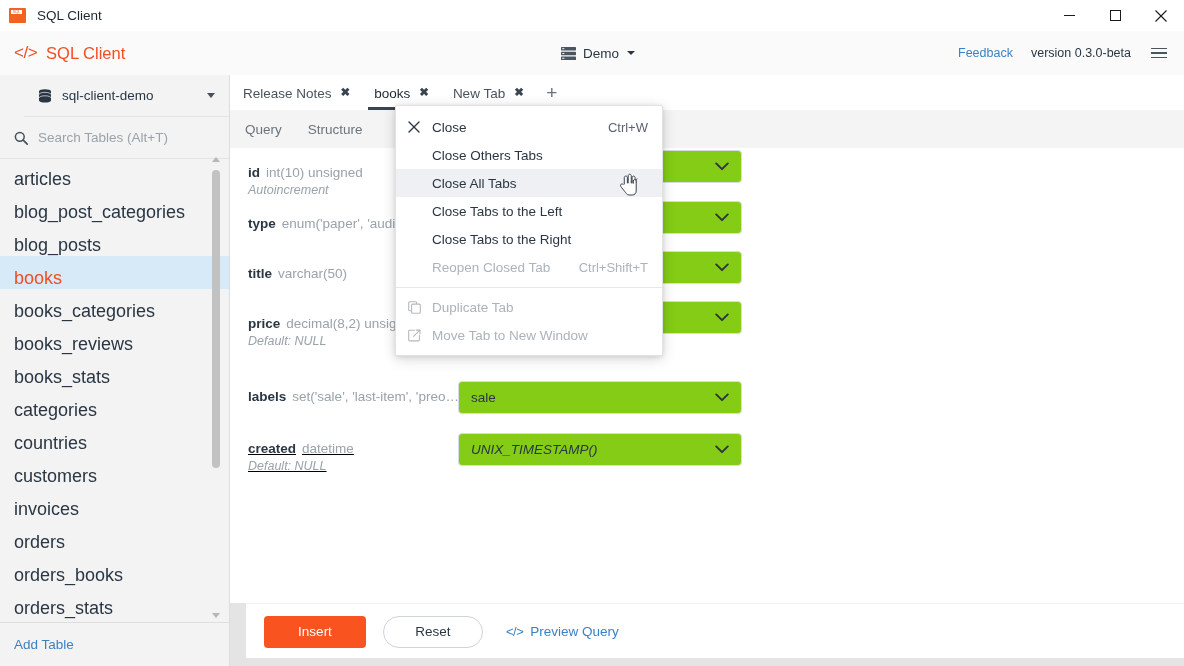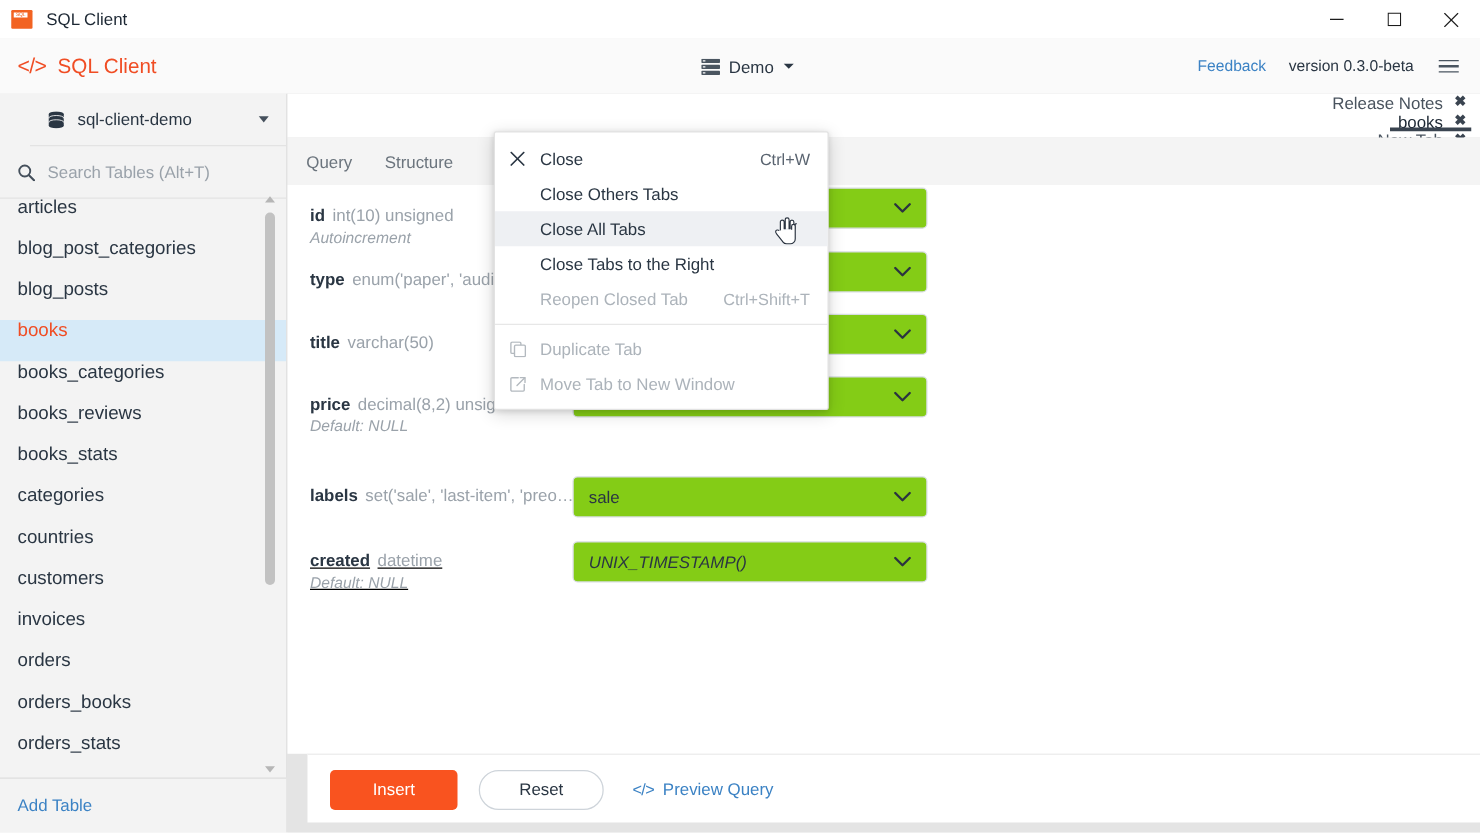--- a/index.html
+++ b/index.html
@@ -170,23 +170,23 @@
   .search-input::placeholder { color: #9aa2aa; }
 
   .tablelist {
     position: absolute; left: 0; top: 82px;
     width: 229px;
     height: 462px;
     overflow: hidden;
   }
   .table-item {
     height: 33px;
-    display: flex; align-items: flex-start;
+    display: flex; align-items: flex-end;
     padding-left: 14px;
-    font-size: 15px;
+    font-size: 18px;
     color: #2a3643;
     cursor: pointer;
     box-sizing: border-box;
   }
   .table-item.active {
     background: #d6eaf8;
     color: #f04d24;
   }
 
   
@@ -237,21 +237,21 @@
     position: absolute; left: 230px; top: 75px;
     width: 954px; height: 591px;
     background: #e4e4e4;
   }
 
   
   .tabstrip {
     position: absolute; left: 0; top: 0;
     width: 954px; height: 35px;
     background: #ffffff;
-    display: flex; align-items: flex-end; flex-direction: column;
+    display: flex; align-items: flex-end;
   }
   .tab {
     height: 34px;
     display: flex; align-items: center;
     padding: 0 11px 0 13px;
     font-size: 13.5px;
     color: #49535e;
     cursor: pointer;
     position: relative;
     box-sizing: border-box;
@@ -739,20 +739,25 @@
         <span class="lbl">Close Others Tabs</span>
         <span class="short"></span>
       </div>
       <div class="ctxitem hover">
         <span class="ic"></span>
         <span class="lbl">Close All Tabs</span>
         <span class="short"></span>
       </div>
       <div class="ctxitem">
         <span class="ic"></span>
+        <span class="lbl">Close Tabs to the Left</span>
+        <span class="short"></span>
+      </div>
+      <div class="ctxitem">
+        <span class="ic"></span>
         <span class="lbl">Close Tabs to the Right</span>
         <span class="short"></span>
       </div>
       <div class="ctxitem disabled">
         <span class="ic"></span>
         <span class="lbl">Reopen Closed Tab</span>
         <span class="short">Ctrl+Shift+T</span>
       </div>
       <div class="ctxsep"></div>
       <div class="ctxitem disabled">

